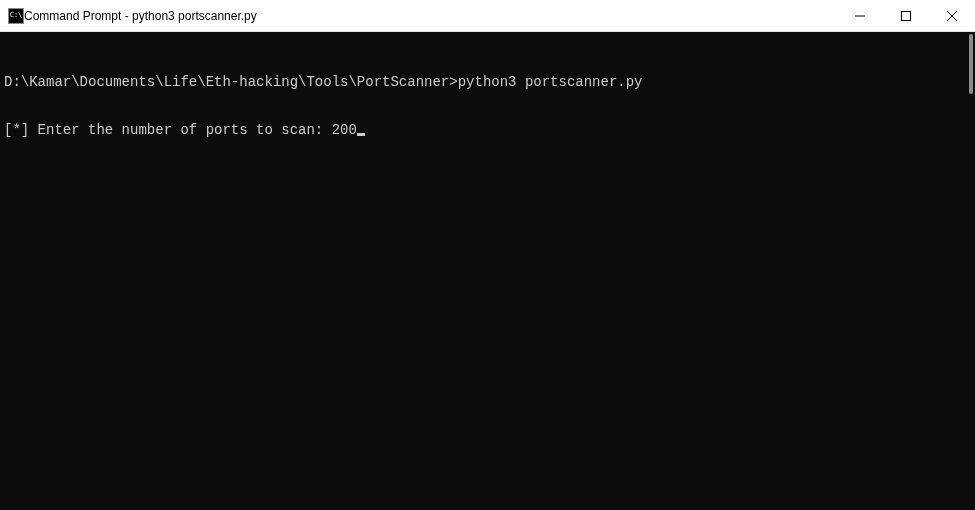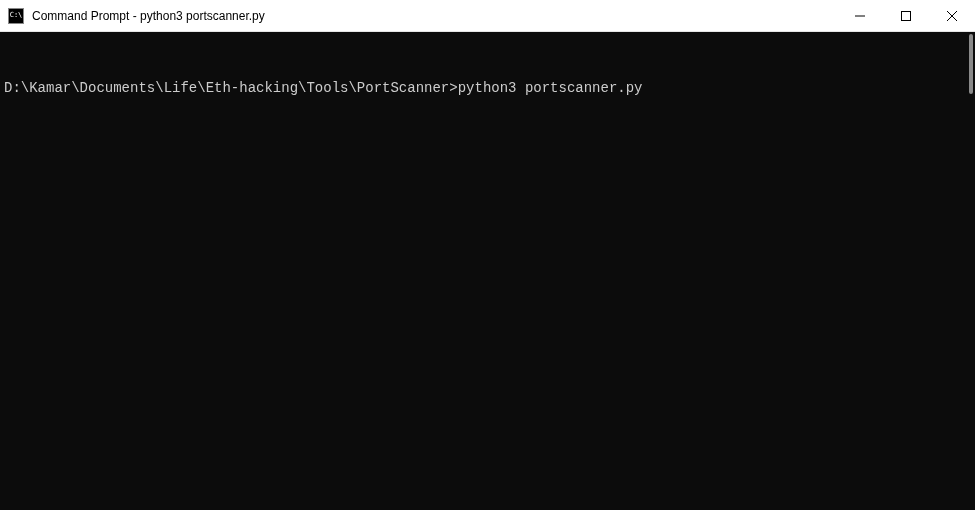--- a/index.html
+++ b/index.html
@@ -31,21 +31,20 @@
       display: flex;
       align-items: center;
       justify-content: space-between;
       padding-left: 8px;
       border-bottom: 1px solid #e5e5e5;
     }
     
     .titlebar-left {
       display: flex;
       align-items: center;
-      gap: 8px;
     }
     
     .titlebar-icon {
       width: 16px;
       height: 16px;
       background: #000000;
       border: 1px solid #888;
       position: relative;
       display: flex;
       align-items: center;
@@ -81,21 +80,21 @@
     }
     
     .titlebar-btn svg {
       width: 10px;
       height: 10px;
     }
     
     .terminal {
       flex: 1;
       background: #0c0c0c;
-      padding: 16px 4px;
+      padding: 10px 4px;
       font-family: "Consolas", "Courier New", monospace;
       font-size: 14px;
       line-height: 16px;
       color: #cccccc;
       overflow: hidden;
       position: relative;
       white-space: pre;
     }
     
     .terminal-line {
@@ -146,17 +145,18 @@
         <svg viewBox="0 0 10 10">
           <line x1="0" y1="0" x2="10" y2="10" stroke="#000" stroke-width="1"></line>
           <line x1="10" y1="0" x2="0" y2="10" stroke="#000" stroke-width="1"></line>
         </svg>
       </div>
     </div>
   </div>
 
   <div class="terminal">
     <div class="terminal-line"><span>D:\Kamar\Documents\Life\Eth-hacking\Tools\PortScanner&gt;</span><span>python3 portscanner.py</span></div>
+    <div class="terminal-line"><span>[*] </span><span>Enter the number of ports to scan: </span><span>200</span><span class="cursor"></span></div>
   </div>
 
   <div class="scrollbar-thumb"></div>
 
 </div>
 
 </body></html>

